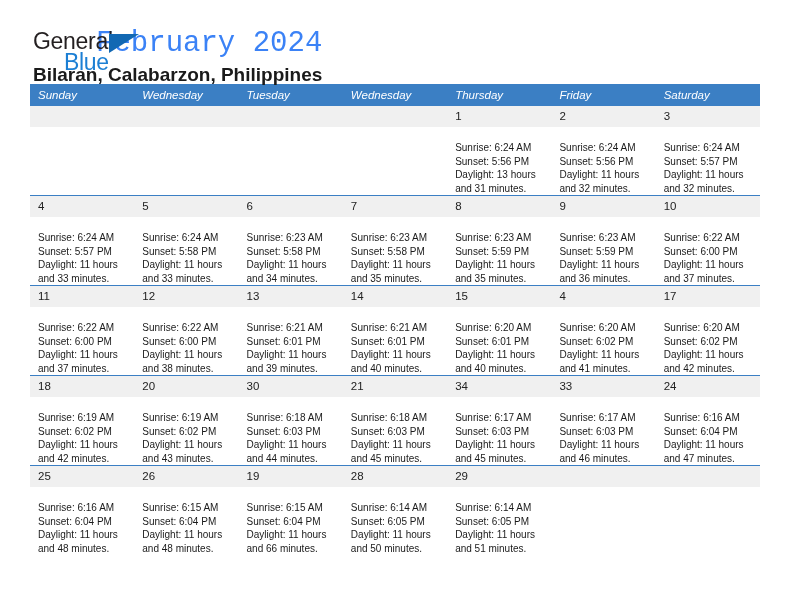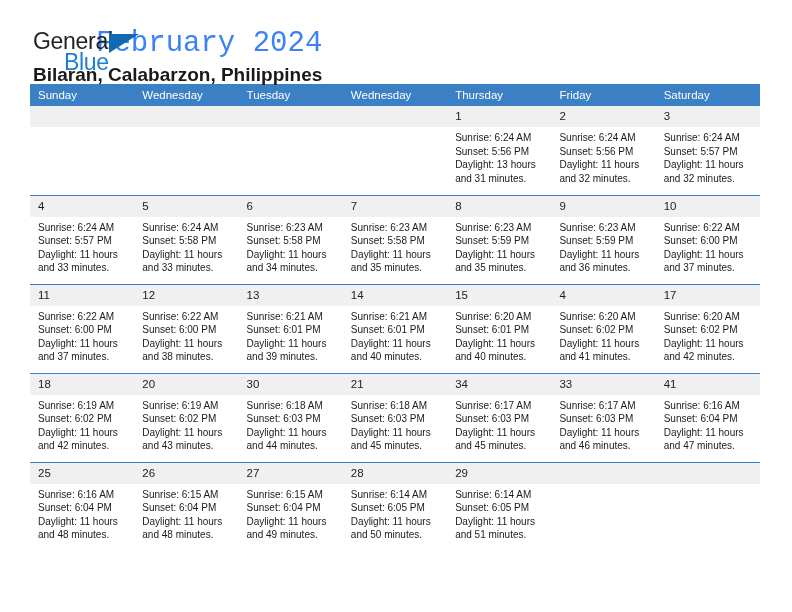--- a/index.html
+++ b/index.html
@@ -90,20 +90,21 @@
   }
   .calendar th {
     background: #3b7fc4;
     color: #ffffff;
     font-size: 11.5px;
     font-weight: normal;
     text-align: left;
     padding: 5px 0 5px 8px;
     height: 21px;
     border: none;
+    font-style: italic;
   }
   .calendar td {
     vertical-align: top;
     padding: 0;
     border: none;
     border-top: 1.5px solid #3b7fc4;
     height: 89px;
     width: 104.28px;
   }
   tr.week:first-child td { border-top: none; }
@@ -115,20 +116,21 @@
     line-height: 13px;
     height: 21px;
   }
   td.empty .daynum { background: #f0f0f0; }
   td.empty .details { visibility: hidden; }
   .details {
     padding: 4px 6px 0 8px;
     font-size: 10px;
     line-height: 13.5px;
     color: #1a1a1a;
+    margin-top: 10px;
   }
   .details div { white-space: normal; }
 </style>
 </head>
 <body>
 
 <div class="page">
 
   <div class="header">
     <div class="logo">
@@ -372,21 +374,21 @@
           </td>
           <td>
             <div class="daynum">33</div>
             <div class="details">
               <div>Sunrise: 6:17 AM</div>
               <div>Sunset: 6:03 PM</div>
               <div>Daylight: 11 hours and 46 minutes.</div>
             </div>
           </td>
           <td>
-            <div class="daynum">41</div>
+            <div class="daynum">24</div>
             <div class="details">
               <div>Sunrise: 6:16 AM</div>
               <div>Sunset: 6:04 PM</div>
               <div>Daylight: 11 hours and 47 minutes.</div>
             </div>
           </td>
         </tr>
         <tr class="week">
           <td>
             <div class="daynum">25</div>
@@ -398,25 +400,25 @@
           </td>
           <td>
             <div class="daynum">26</div>
             <div class="details">
               <div>Sunrise: 6:15 AM</div>
               <div>Sunset: 6:04 PM</div>
               <div>Daylight: 11 hours and 48 minutes.</div>
             </div>
           </td>
           <td>
-            <div class="daynum">27</div>
+            <div class="daynum">19</div>
             <div class="details">
               <div>Sunrise: 6:15 AM</div>
               <div>Sunset: 6:04 PM</div>
-              <div>Daylight: 11 hours and 49 minutes.</div>
+              <div>Daylight: 11 hours and 66 minutes.</div>
             </div>
           </td>
           <td>
             <div class="daynum">28</div>
             <div class="details">
               <div>Sunrise: 6:14 AM</div>
               <div>Sunset: 6:05 PM</div>
               <div>Daylight: 11 hours and 50 minutes.</div>
             </div>
           </td>

